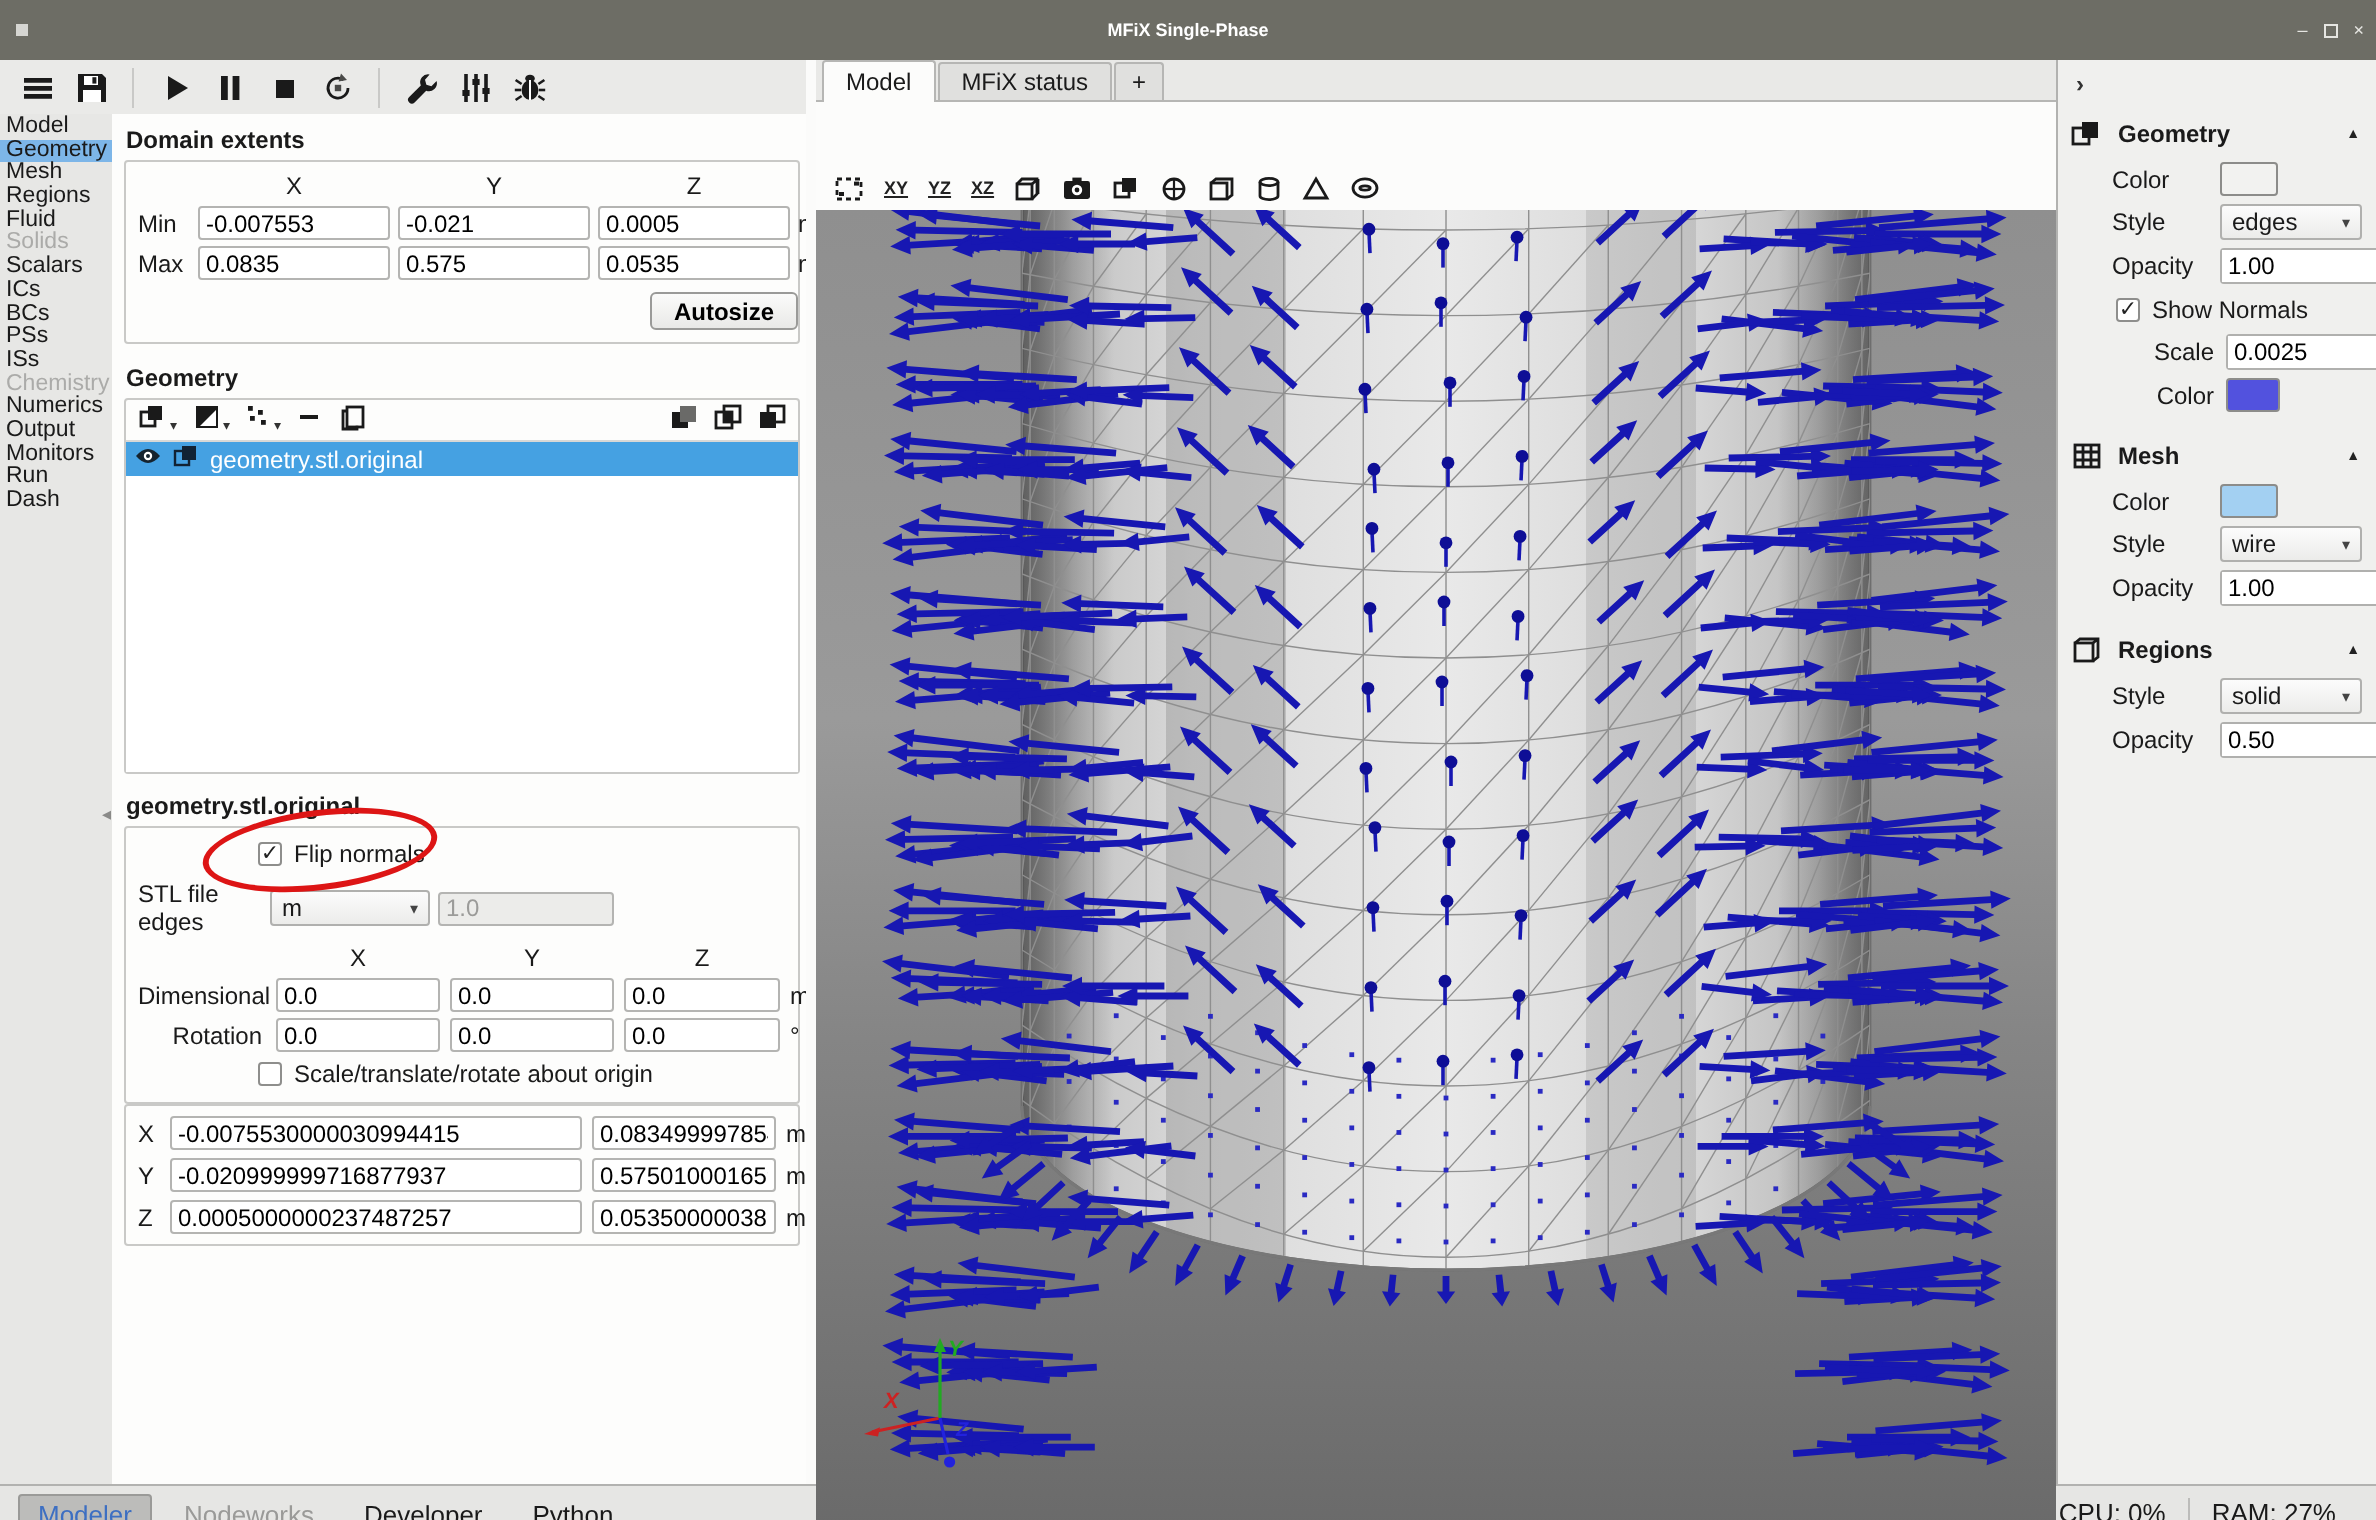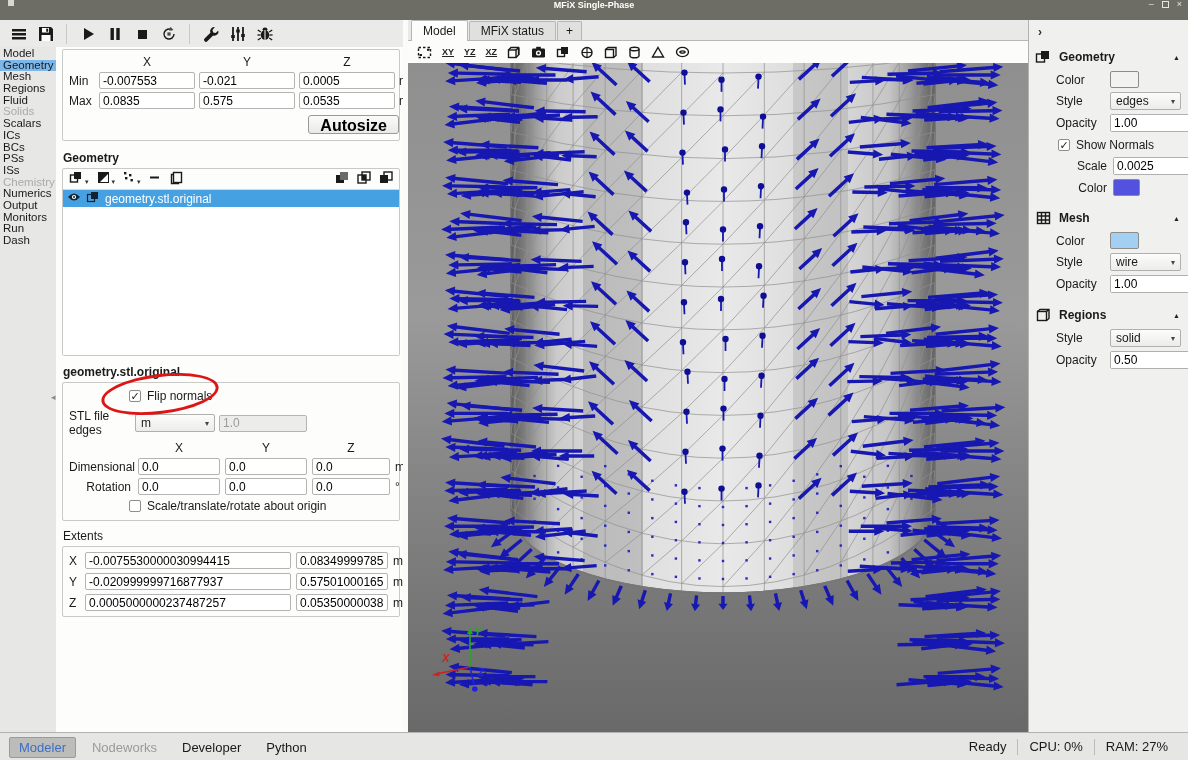--- a/index.html
+++ b/index.html
@@ -1,20 +1,20 @@
 <!DOCTYPE html>
 <html><head>
 <meta charset="utf-8">
 <style>
   * { margin:0; padding:0; box-sizing:border-box; }
   html,body { width:1188px; height:760px; overflow:hidden;
     font-family:"Liberation Sans", sans-serif; font-size:12px; color:#1a1a1a; background:#ececea; }
 
   
-  .titlebar { height:20px; background:#6d6d65; display:flex; align-items:flex-start; position:relative; }
+  .titlebar { height:30px; background:#6d6d65; display:flex; align-items:center; position:relative; }
   .win-icon { width:6px; height:6px; background:#d6d6d2; margin-left:8px; }
   .win-title { position:absolute; left:0; right:0; text-align:center; font-size:9px; font-weight:bold; color:#fff; }
   .win-controls { margin-left:auto; display:flex; align-items:center; gap:8px; margin-right:6px; z-index:2; color:#e6e6e2; font-size:9px; line-height:9px; }
   .win-box { width:7px; height:7px; border:1px solid #e6e6e2; display:inline-block; }
 
   
   .app { display:flex; height:712px; }
   .left-col { width:403px; display:flex; flex-direction:column; background:#eaeae8; }
   .gutter { width:5px; background:#fbfbfa; }
   .center-col { width:620px; display:flex; flex-direction:column; background:#fcfcfb; }
@@ -45,21 +45,21 @@
   input.txt:disabled { background:#ececea; color:#9b9b99; }
   .cb { width:12px; height:12px; border:1px solid #8e8e8c; border-radius:2px; background:#fff;
     display:inline-flex; align-items:center; justify-content:center; font-size:11px; line-height:11px; color:#222; flex:none; }
   .unit { font-size:12px; }
 
   .de-grid { display:grid; grid-template-columns:26px 96px 96px 96px 12px; gap:3px 4px; align-items:center; }
   .de-2d { grid-column:1 / 6; display:flex; justify-content:flex-end; align-items:center; gap:5px; padding:1px 26px 2px 0; }
   .axis-head { text-align:center; }
   .de-autosize { grid-column:1 / 6; display:flex; justify-content:flex-end; padding:3px 12px 1px 0; }
   .btn { border:1px solid #9a9a98; border-radius:3px; background:linear-gradient(#fbfbfa,#e9e9e7);
-    font-weight:bold; font-size:16px; padding:1px 11px; height:19px; }
+    font-weight:bold; font-size:12px; padding:1px 11px; height:19px; }
 
   .geo-box { padding:0; height:188px; display:flex; flex-direction:column; }
   .geo-toolbar { height:20px; display:flex; align-items:center; gap:8px; padding:0 6px; }
   .geo-toolbar .right { margin-left:auto; display:flex; gap:8px; }
   .geo-list { flex:1; background:#fff; border-top:1px solid #d8d8d6; }
   .geo-row { height:17px; display:flex; align-items:center; gap:5px; padding-left:4px; }
   .geo-row.selected { background:#45a1e2; color:#fff; }
   .caret { font-size:7px; color:#333; margin-left:1px; }
 
   .stl-box { position:relative; padding:4px 6px 6px; }
@@ -75,21 +75,21 @@
   .annotation-ellipse { position:absolute; left:38px; top:-9px; width:118px; height:40px;
     border:3px solid #dd1515; border-radius:50%; transform:rotate(-7deg); pointer-events:none; }
 
   .ext-grid { display:grid; grid-template-columns:11px 206px 92px 11px; gap:4px 5px; align-items:center; }
 
   
   .vp-tabs { height:21px; background:#e9e9e7; border-bottom:1px solid #b6b6b4; display:flex; align-items:flex-end; padding-left:3px; flex:none; }
   .vp-tab { height:19px; display:flex; align-items:center; padding:0 11px; margin-right:1px; font-size:12px;
     border:1px solid #b6b6b4; border-bottom:none; border-radius:2px 2px 0 0; background:#e0e0de; }
   .vp-tab.active { background:#fcfcfb; height:21px; margin-bottom:-1px; }
-  .vp-toolbar { height:22px; background:#fcfcfb; display:flex; align-items:center; gap:10px; padding-left:9px; flex:none; }
+  .vp-toolbar { height:22px; background:#fcfcfb; display:flex; align-items:center; gap:10px; padding-left:9px; flex:none;margin-top:32px; }
   .vp-toolbar .vt { display:flex; align-items:center; justify-content:center; }
   .view-label { font-size:9px; font-weight:bold; text-decoration:underline; color:#222; }
   .vp-scene { flex:1; position:relative; }
   .vp-scene svg { display:block; }
 
   
   .rp-chevron { margin:5px 0 6px 9px; font-size:12px; font-weight:bold; color:#333; width:12px; }
   .rp-head { display:flex; align-items:center; gap:7px; padding:4px 8px 4px 5px; font-weight:bold; }
   .rp-head .hicon { width:18px; height:16px; display:flex; align-items:center; justify-content:center; flex:none; }
   .rp-head .arrow { margin-left:auto; font-size:7px; color:#222; }
@@ -221,20 +221,21 @@
           <div class="nav-item">Numerics</div>
           <div class="nav-item">Output</div>
           <div class="nav-item">Monitors</div>
           <div class="nav-item">Run</div>
           <div class="nav-item">Dash</div>
         </div>
       <span class="collapse-handle">◂</span>
 
       <div class="panel">
 
+        <div class="sec-title">Domain extents</div>
         <div class="groupbox">
           <div class="de-grid">
             <span></span>
             <span class="axis-head">X</span>
             <span class="axis-head">Y</span>
             <span class="axis-head">Z</span>
             <span></span>
             <span>Min</span>
             <input class="txt" value="-0.007553" style="">
             <input class="txt" value="-0.021" style="">
@@ -340,21 +341,20 @@
             <input class="txt" value="0.0" style="">
             <input class="txt" value="0.0" style="">
             <span class="unit">°</span>
           </div>
           <div class="stl-origin">
             <span class="cb"></span>
             <span>Scale/translate/rotate about origin</span>
           </div>
         </div>
 
-        <div class="sec-title plain">Extents</div>
         <div class="groupbox">
           <div class="ext-grid">
             <span>X</span>
             <input class="txt" value="-0.0075530000030994415" style="">
             <input class="txt" value="0.08349999785423279" style="">
             <span class="unit">m</span>
             <span>Y</span>
             <input class="txt" value="-0.020999999716877937" style="">
             <input class="txt" value="0.5750100016593933" style="">
             <span class="unit">m</span>

